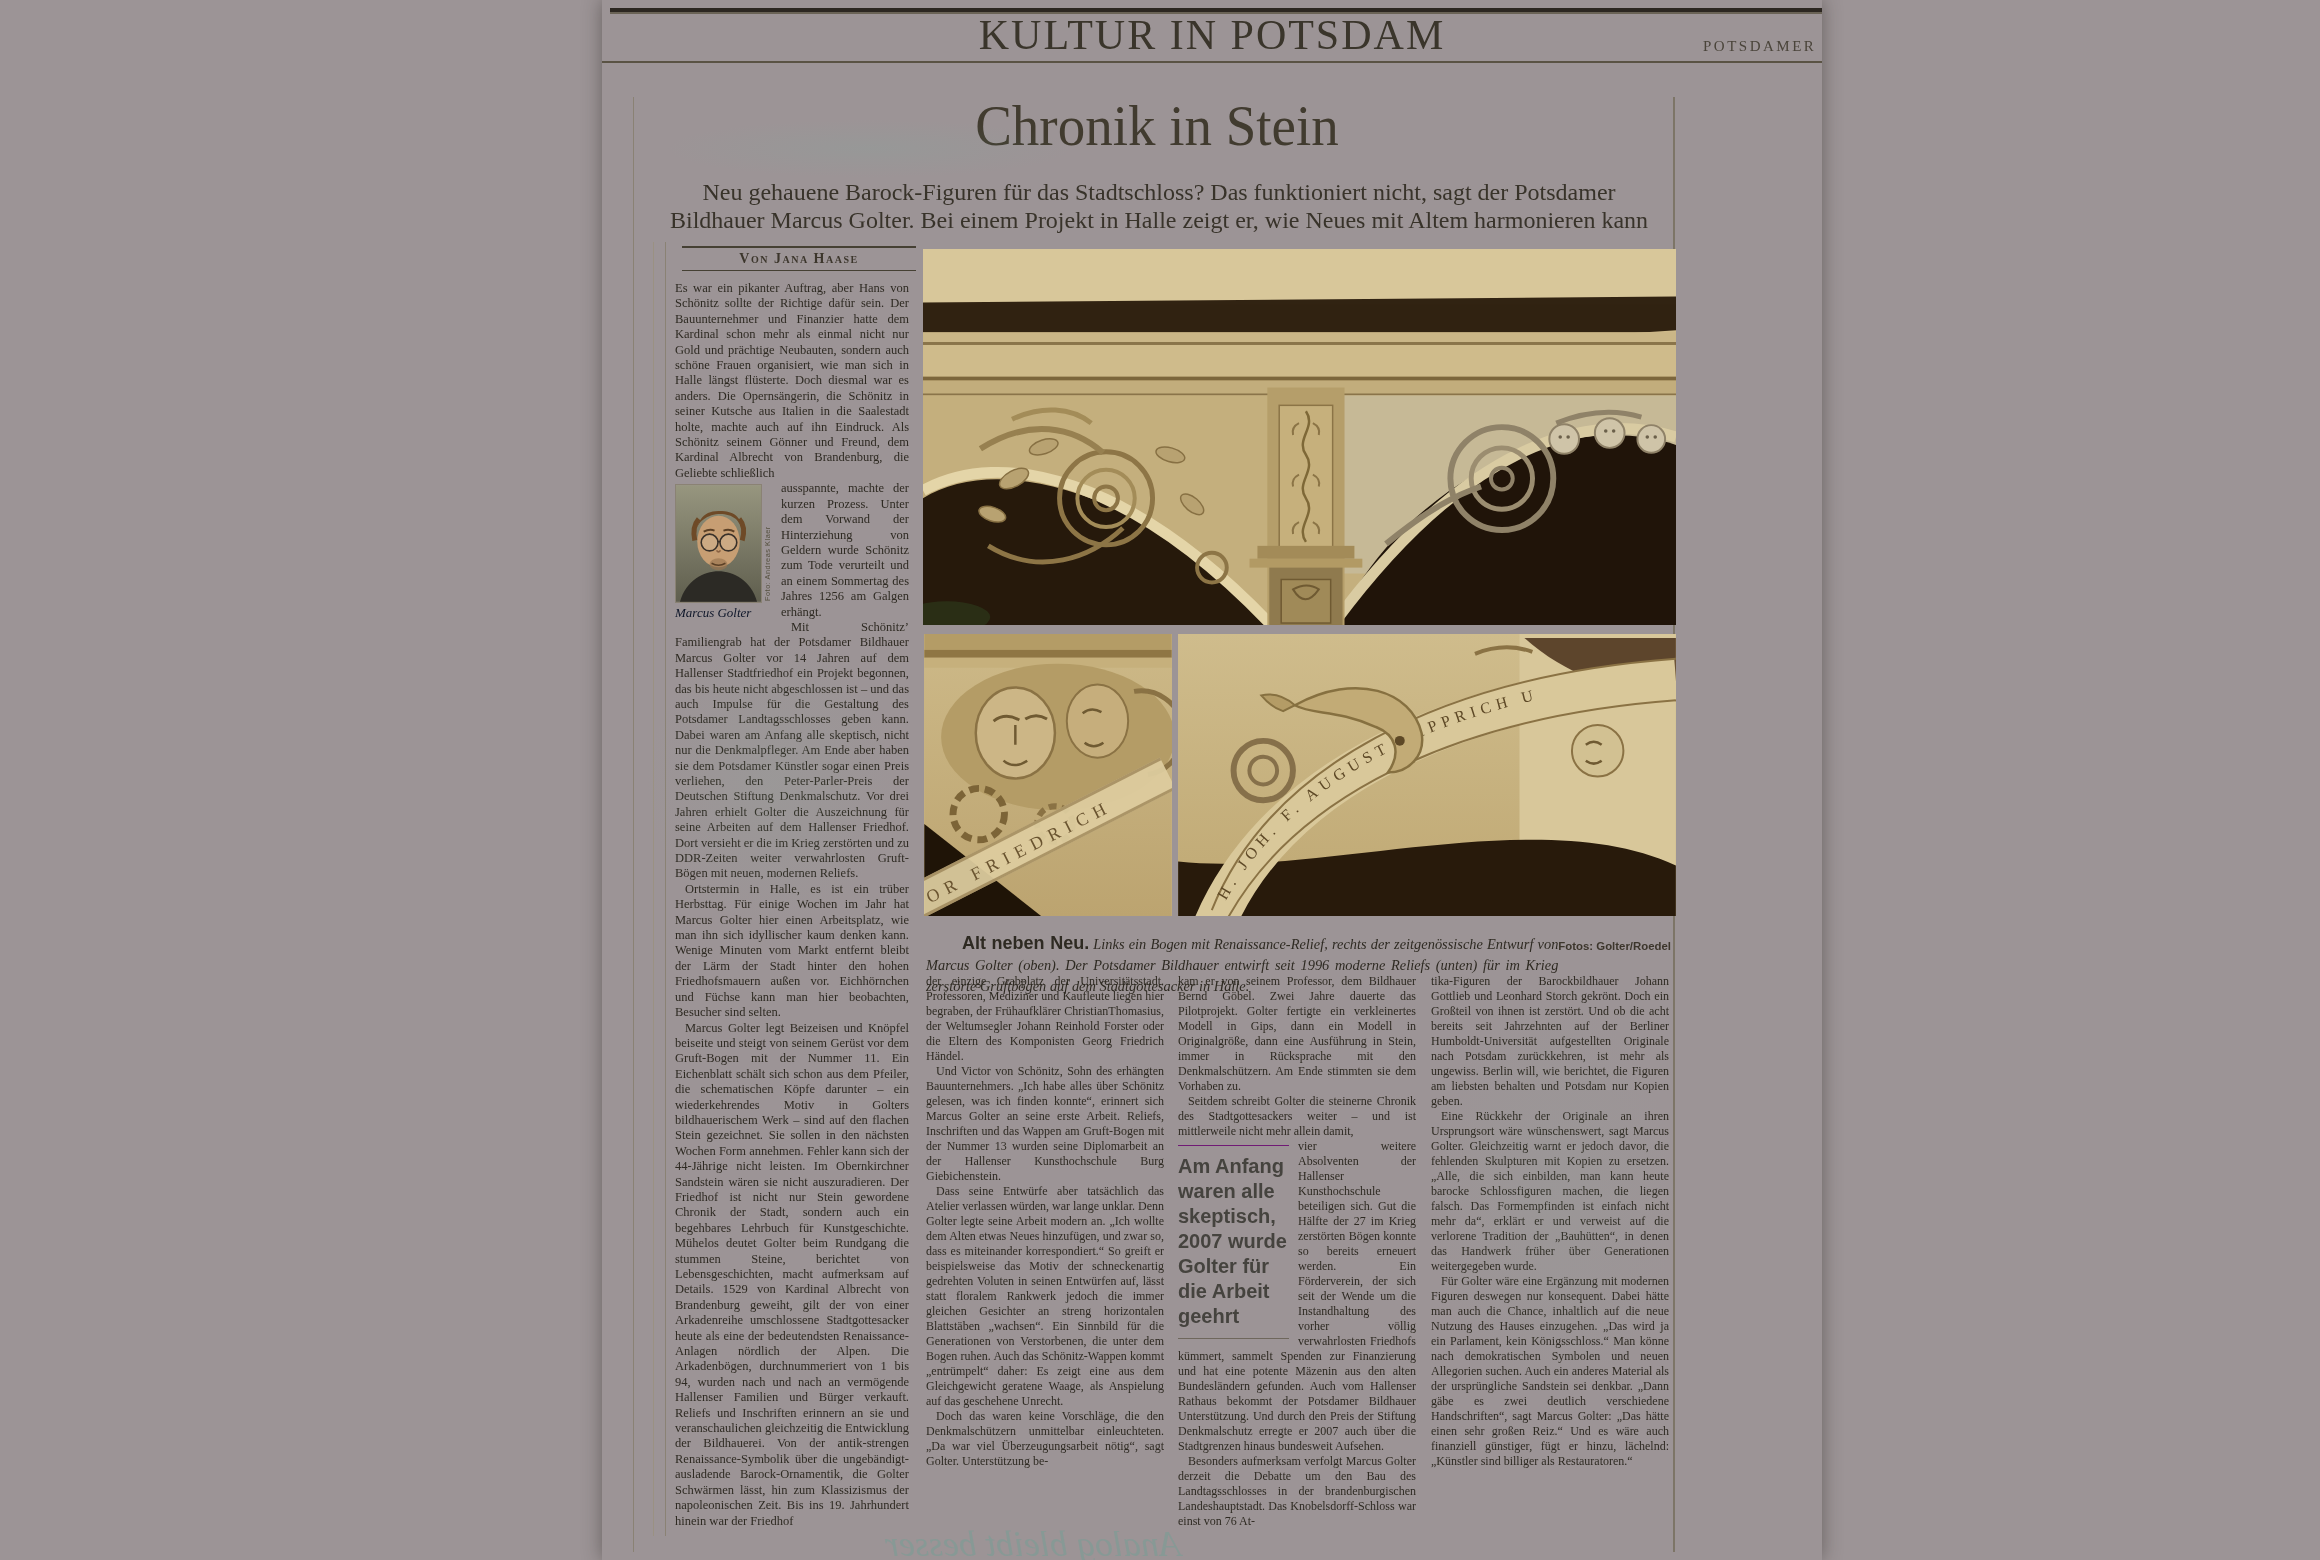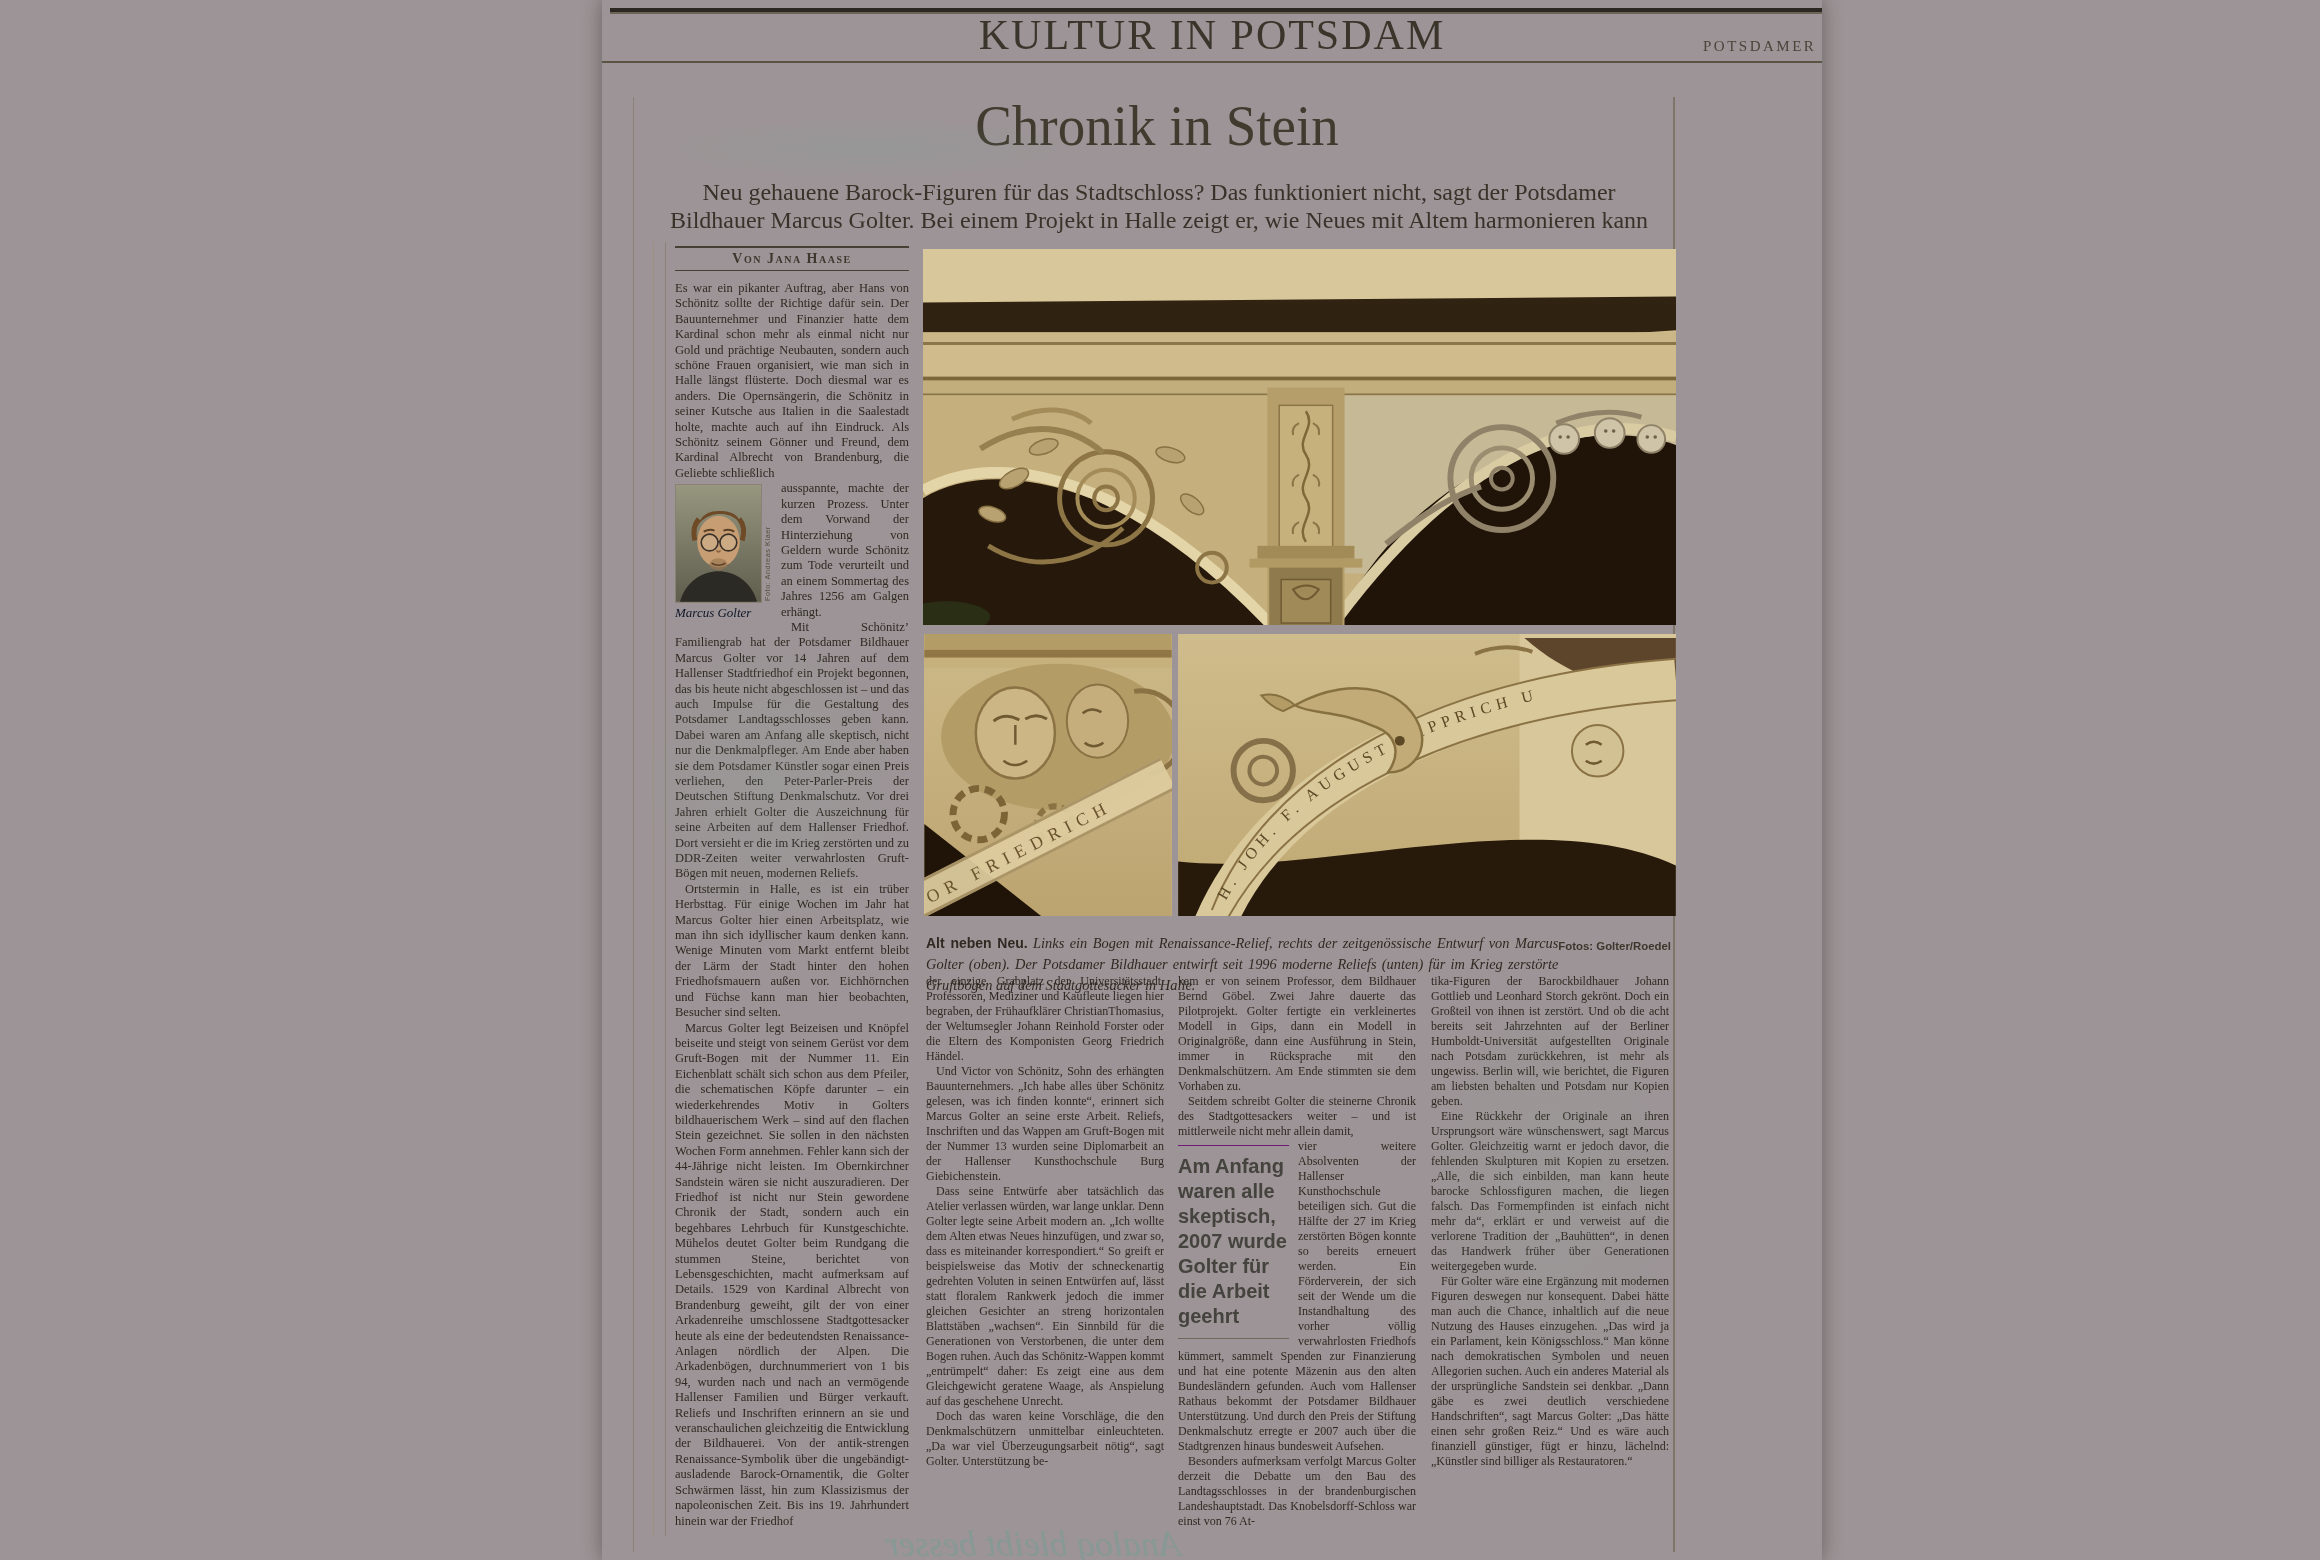--- a/index.html
+++ b/index.html
@@ -38,21 +38,21 @@
   .headline{
     position:absolute;left:40px;width:1030px;top:95px;text-align:center;
     font-size:55px;line-height:61px;color:#413b2f;font-weight:400;
     transform:scaleY(1.04);
   }
   .subheadline{
     position:absolute;left:55px;width:1004px;top:178px;text-align:center;
     font-size:24px;line-height:28px;color:#38332a;
   }
   .byline{
-    position:absolute;left:73px;width:234px;top:246px;
+    position:absolute;left:80px;width:234px;top:246px;
     border-top:2px solid #454033;border-bottom:1px solid #454033;
     padding:3px 0 3px 0;text-align:center;
     font-variant:small-caps;font-weight:700;font-size:14px;letter-spacing:1.5px;color:#3c362c;
   }
 
   .col{color:#2e2a22;text-align:justify;hyphens:auto;-webkit-hyphens:auto;}
   .col p{margin:0;}
   .col p.ind{text-indent:10px;}
   #col1{position:absolute;left:73px;top:281px;width:234px;height:1253px;overflow:hidden;
         font-size:12.5px;line-height:15.4px;}
@@ -75,21 +75,21 @@
   .photo{position:absolute;overflow:hidden;background:#c9b585;}
   #photo-main{left:321px;top:249px;width:753px;height:376px;}
   #photo-detail-left{left:322px;top:634px;width:248px;height:282px;}
   #photo-detail-right{left:576px;top:634px;width:498px;height:282px;}
   .photo svg{display:block;}
 
   .caption{
     position:absolute;left:324px;top:919px;width:745px;
     font-size:14.4px;line-height:21px;color:#2e2a22;text-align:justify;
   }
-  .caption .lead{font-family:"Liberation Sans",sans-serif;font-weight:700;font-style:normal;font-size:14px;}
+  .caption .lead{font-family:"Liberation Sans",sans-serif;font-weight:700;font-style:normal;font-size:18px;margin-left:36px;}
   .caption .body{font-style:italic;}
   .caption .credit{font-family:Liberation Sans, sans-serif;font-weight:700;font-size:11.4px;color:#3c362c;float:right;margin-top:3px;}
 
   .pull-quote{
     float:left;width:111px;margin:6px 9px 2px 0;padding:8px 0 9px 0;
     border-top:1px solid #701a75;border-bottom:1px solid #6e675c;
     font-family:"Liberation Sans",sans-serif;font-weight:700;
     font-size:20px;line-height:25px;color:#45433e;text-align:left;hyphens:none;
   }
 

